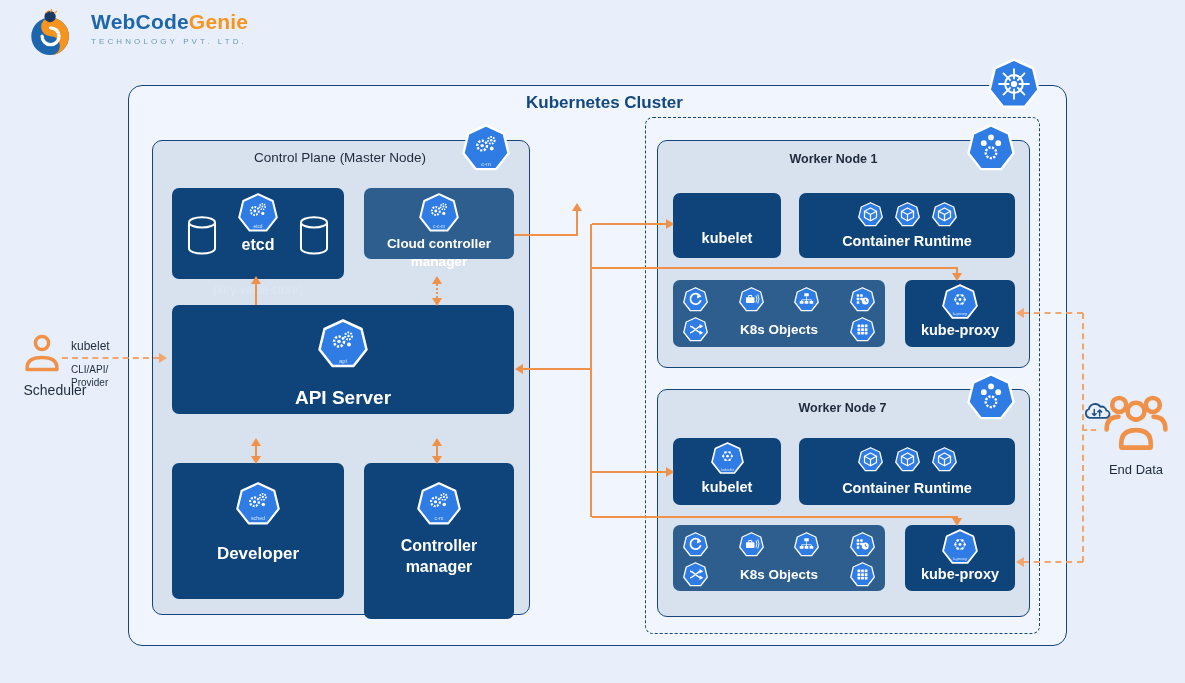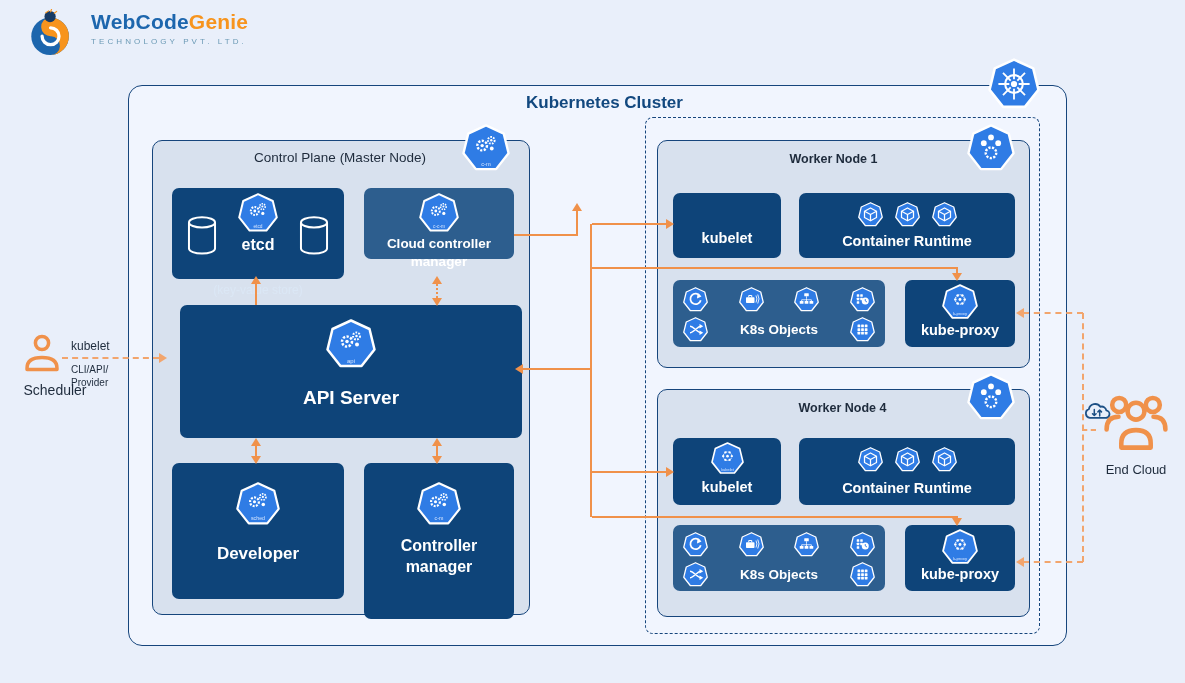--- a/index.html
+++ b/index.html
@@ -152,21 +152,21 @@
             <circle cx="61" cy="34" r="7" stroke-width="4" stroke-dasharray="3.5 2.5"></circle>
             <circle cx="61" cy="34" r="2.5" fill="#fff" stroke="none"></circle>
             <circle cx="62" cy="51" r="4" fill="#fff" stroke="none"></circle>
           </g>
           <text x="50" y="87" font-size="12" fill="#d7e6ff" text-anchor="middle" font-family="Liberation Sans, sans-serif">c-c-m</text>
         </svg>
       </span>
     <div class="bt t-md" style="top:47px;padding:0 5px">Cloud controller manager</div>
   </div>
 
-  <div class="navybox" style="left:180px;top:305px;width:342px;height:133px">
+  <div class="navybox" style="left:172px;top:305px;width:342px;height:109px">
     <span class="hicon" style="left:146px;top:14px;width:50px;height:50px">
         <svg viewBox="0 0 100 100" width="100%" height="100%">
           <polygon points="50,3 87,20 97,61 71,94 29,94 3,61 13,20" fill="#2f7ce5" stroke="#fff" stroke-width="5" stroke-linejoin="round"></polygon>
           <g fill="none" stroke="#fff">
             <circle cx="42" cy="45" r="10" stroke-width="5" stroke-dasharray="4.5 3"></circle>
             <circle cx="42" cy="45" r="3.5" fill="#fff" stroke="none"></circle>
             <circle cx="61" cy="34" r="7" stroke-width="4" stroke-dasharray="3.5 2.5"></circle>
             <circle cx="61" cy="34" r="2.5" fill="#fff" stroke="none"></circle>
             <circle cx="62" cy="51" r="4" fill="#fff" stroke="none"></circle>
           </g>
@@ -351,21 +351,21 @@
             <circle cx="43.5" cy="31.7" r="3.5"></circle>
             <circle cx="56.5" cy="31.7" r="3.5"></circle>
           </g>
           <text x="50" y="87" font-size="12" fill="#d7e6ff" text-anchor="middle" font-family="Liberation Sans, sans-serif">k-proxy</text>
         </svg>
       </span>
     <div class="bt boxtext" style="top:42px">kube-proxy</div>
   </div>
 
   <div class="panel" style="left:657px;top:389px;width:371px;height:226px"></div>
-  <div class="lbl-node" style="left:657px;top:401px;width:371px">Worker Node 4</div>
+  <div class="lbl-node" style="left:657px;top:401px;width:371px">Worker Node 7</div>
   <span class="hicon" style="left:967px;top:373px;width:48px;height:48px">
       <svg viewBox="0 0 100 100" width="100%" height="100%">
         <polygon points="50,3 87,20 97,61 71,94 29,94 3,61 13,20" fill="#2f7ce5" stroke="#fff" stroke-width="5" stroke-linejoin="round"></polygon>
         <g fill="#fff">
           <circle cx="50" cy="28" r="6"></circle>
           <circle cx="35" cy="40" r="6"></circle>
           <circle cx="65" cy="40" r="6"></circle>
         </g>
         <circle cx="50" cy="60" r="11" fill="none" stroke="#fff" stroke-width="5" stroke-dasharray="4.5 3"></circle>
       </svg>
@@ -537,21 +537,21 @@
   <div class="figure" style="left:1100px;top:386px;width:72px;height:70px">
     <svg viewBox="0 0 100 100" fill="none" stroke="#f0914a" stroke-width="6.5" stroke-linecap="round" stroke-linejoin="round">
       <circle cx="26" cy="27" r="10"></circle>
       <circle cx="74" cy="27" r="10"></circle>
       <path d="M8 62q0-18 17-18"></path>
       <path d="M92 62q0-18-17-18"></path>
       <circle cx="50" cy="36" r="12"></circle>
       <path d="M29 88v-6q0-19 21-19t21 19v6Z"></path>
     </svg>
   </div>
-  <div class="side-label" style="left:1094px;top:462px;width:84px;font-size:13px">End Cloud</div>
+  <div class="side-label" style="left:1094px;top:462px;width:84px;font-size:13px">End Data</div>
 
   <div>
     <div class="ah ah-u" style="left:251px;top:276px"></div>
     <div class="ln" style="left:255px;top:283px;width:2px;height:22px"></div>
   </div>
   <div>
     <div class="ah ah-u" style="left:432px;top:276px"></div>
     <div class="dotv" style="left:436px;top:284px;height:14px"></div>
     <div class="ah ah-d" style="left:432px;top:298px"></div>
   </div>

